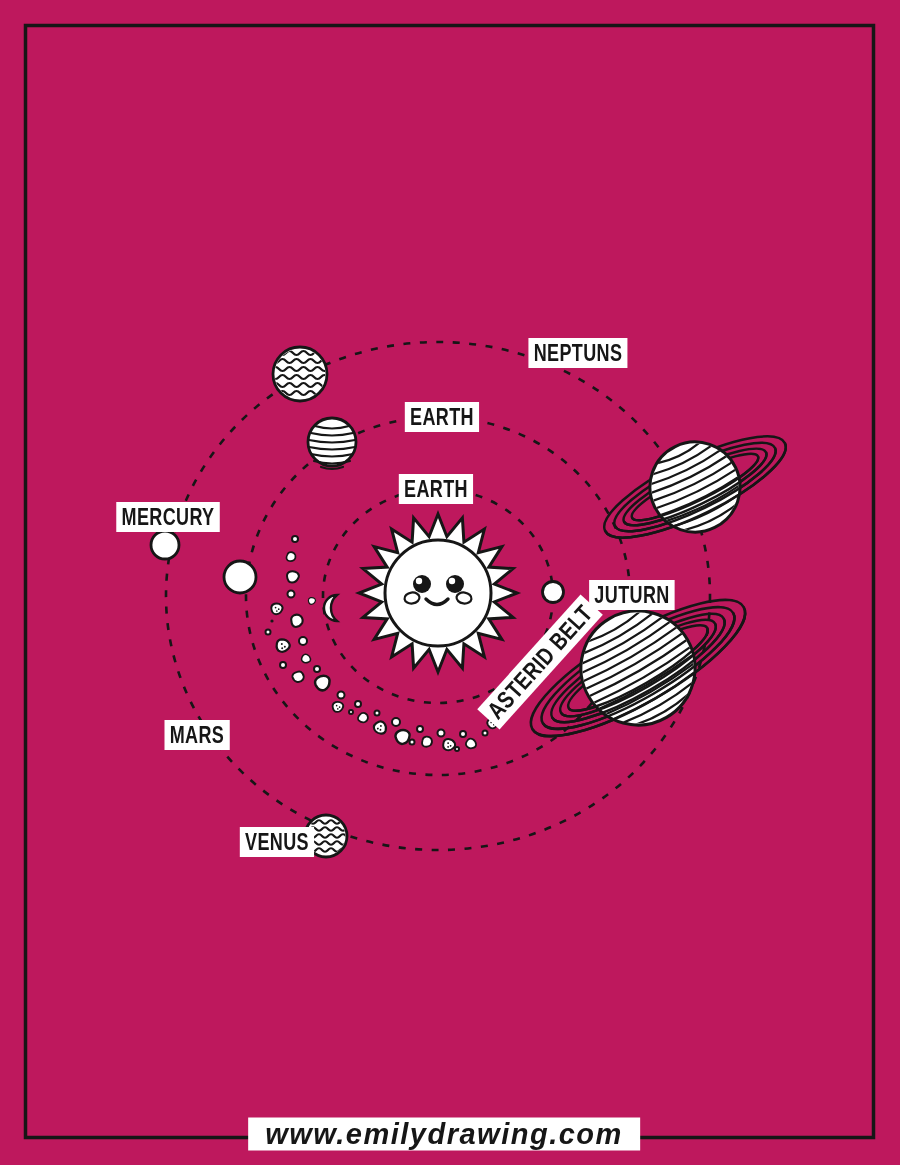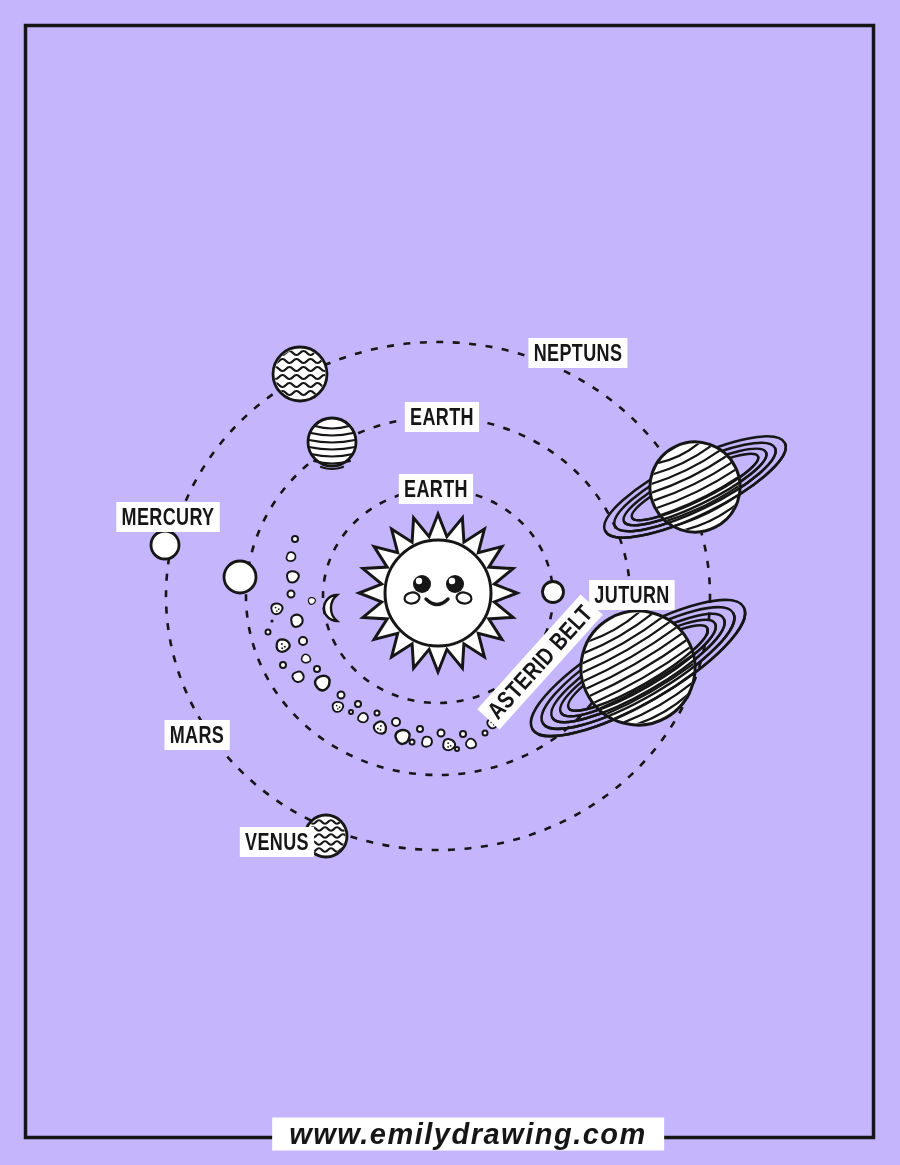--- a/index.html
+++ b/index.html
@@ -1,23 +1,23 @@
 <!DOCTYPE html>
 <html><head>
 <meta charset="utf-8">
 <style>
   html,body{margin:0;padding:0;background:#fff;}
-  .page{position:relative;width:900px;height:1165px;background:#c4b5fd;overflow:hidden;
+  .page{position:relative;width:900px;height:1165px;background:#be185d;overflow:hidden;
         font-family:"Liberation Sans",sans-serif;color:#161616;}
   .art{position:absolute;left:0;top:0;}
   .label{position:absolute;transform:translate(-50%,-50%) scaleX(0.75);
          background:#fff;padding:1px 7px;font-weight:700;font-size:24px;
          letter-spacing:0.5px;white-space:nowrap;color:#161616;}
   .label.rot{transform:translate(-50%,-50%) rotate(-48deg) scaleX(0.8);}
-  .site{position:absolute;left:468px;top:1134px;transform:translate(-50%,-50%);
+  .site{position:absolute;left:444px;top:1134px;transform:translate(-50%,-50%);
         background:#fff;padding:0 17px;font-weight:700;font-style:italic;
         font-size:29px;letter-spacing:1.5px;white-space:nowrap;color:#161616;}
   .orbit{fill:none;stroke:#161616;stroke-width:2.6;stroke-dasharray:7 9.5;}
   .pl{fill:#fff;stroke:#161616;stroke-width:2.8;}
   .thin{fill:none;stroke:#161616;stroke-width:2.2;stroke-linecap:round;}
   .ring{fill:none;stroke:#161616;stroke-width:2.5;}
   .peb{fill:#fff;stroke:#161616;stroke-width:2;}
   .dot{fill:#161616;stroke:none;}
   .frame{fill:none;stroke:#161616;stroke-width:3.5;}
 </style>

